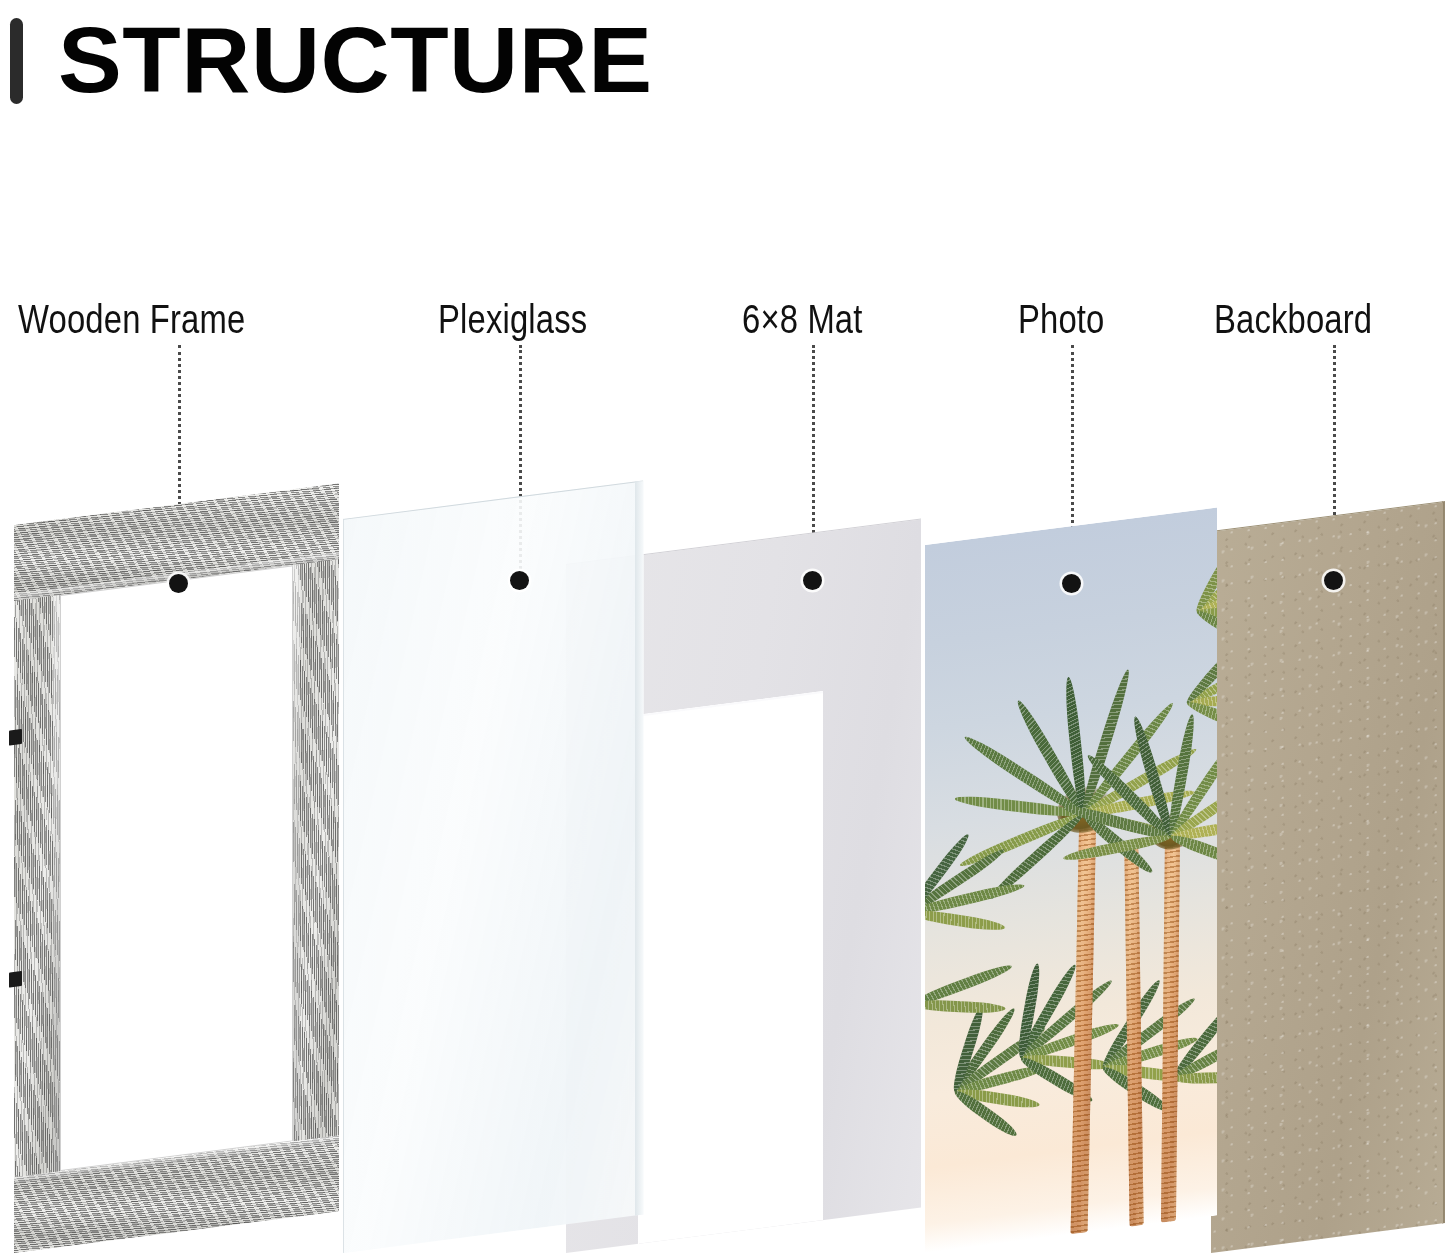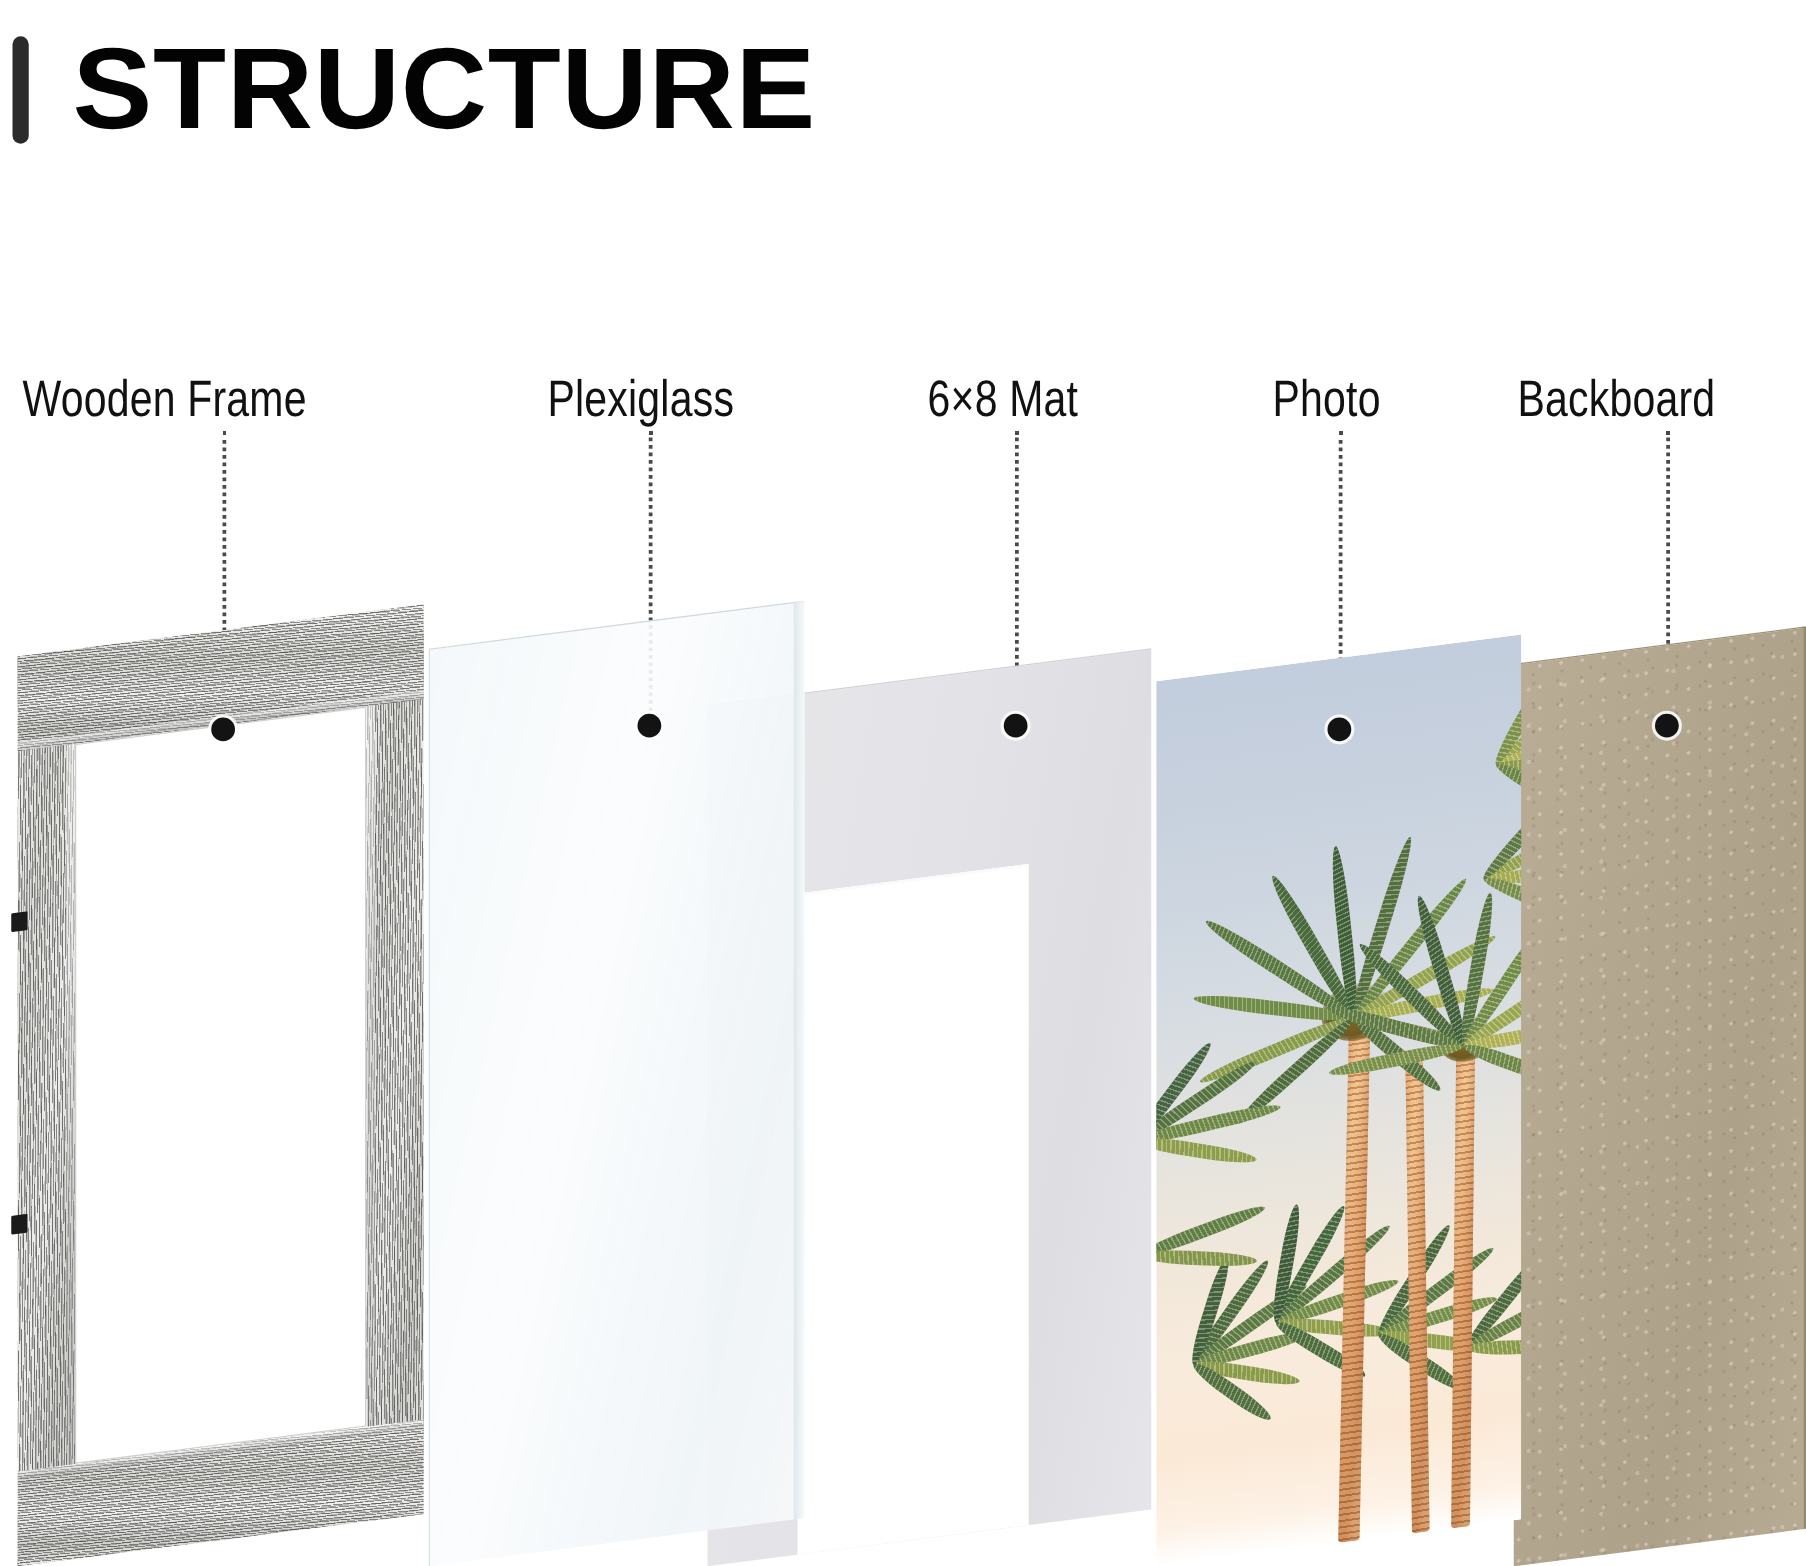--- a/index.html
+++ b/index.html
@@ -4,21 +4,21 @@
 <style>
   * { margin:0; padding:0; box-sizing:border-box; }
   html,body { background:#ffffff; }
   body {
     width:1445px; height:1253px;
     font-family:"Liberation Sans", sans-serif;
     position:relative; overflow:hidden;
   }
 
   
-  #title-block { position:absolute; left:0; top:15px; width:100%; height:130px; }
+  #title-block { position:absolute; left:0; top:4px; width:100%; height:130px; }
   #title-accent-bar {
     position:absolute; left:10px; top:14px;
     width:13px; height:86px;
     background:#2b2b2b; border-radius:7px;
   }
   #page-title {
     position:absolute; left:58px; top:6px;
     font-size:92px; font-weight:700; color:#030303;
     letter-spacing:0.5px; line-height:100px;
     font-family:"Liberation Sans", sans-serif;

